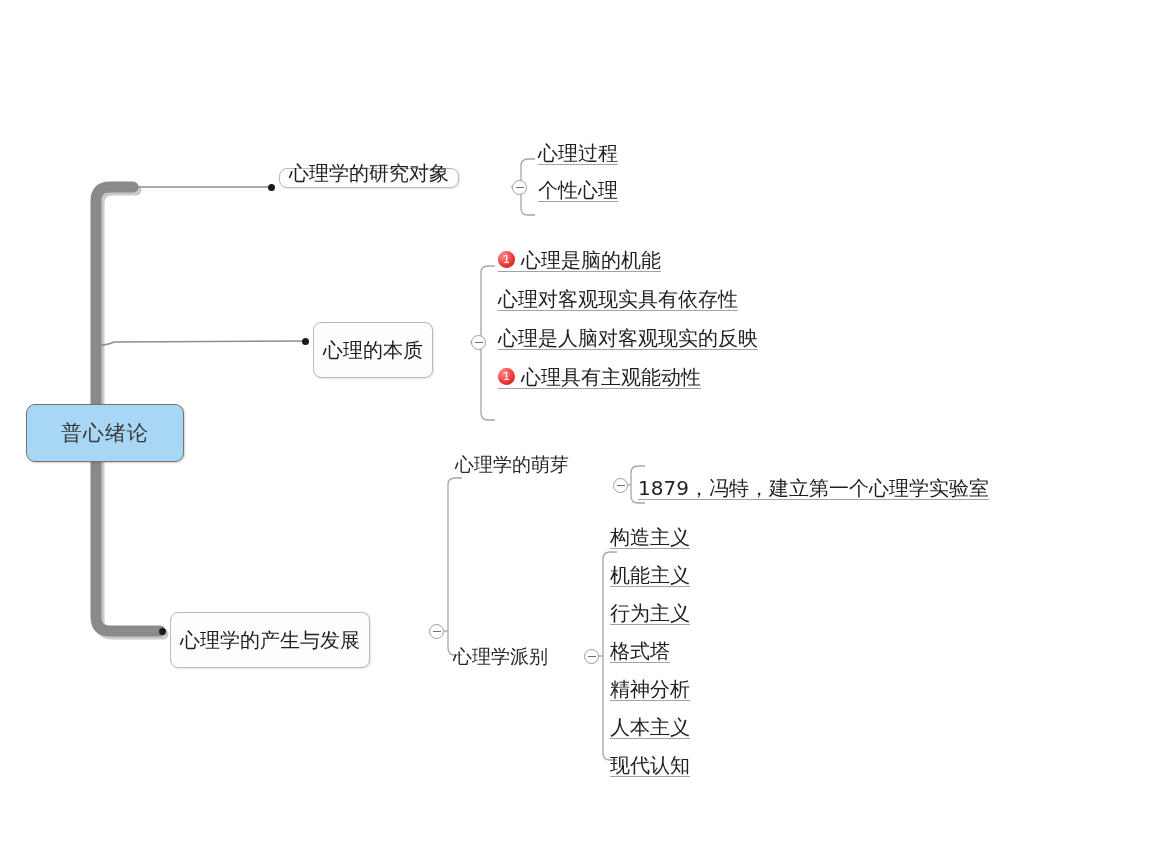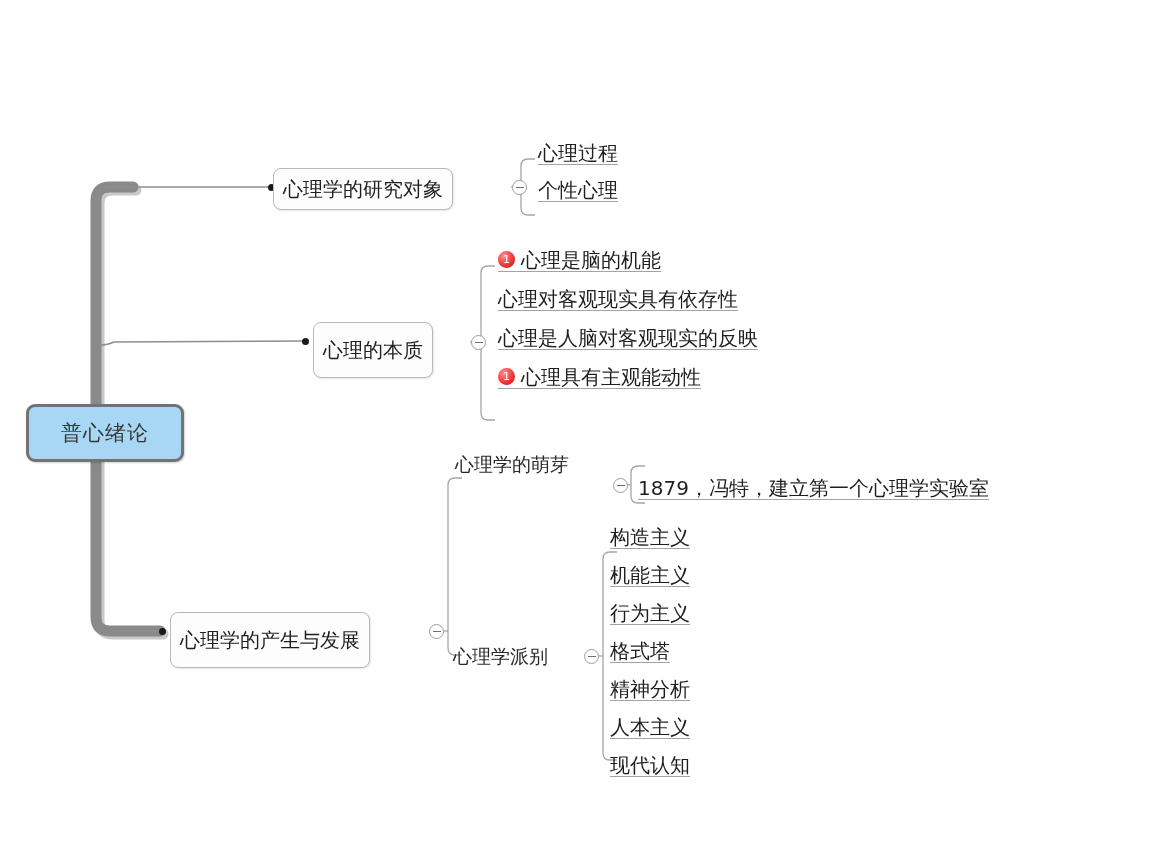--- a/index.html
+++ b/index.html
@@ -28,21 +28,21 @@
     width: 1152px;
     height: 864px;
     pointer-events: none;
   }
 
   
   .root-node {
     position: absolute;
     box-sizing: border-box;
     background: #a8d6f5;
-    border: 3px solid #737373;
+    border: 1px solid #737373;
     border-radius: 9px;
     display: flex;
     align-items: center;
     justify-content: center;
     color: #3a3a3a;
     font-size: 21px;
     letter-spacing: 1px;
     box-shadow: 1px 1px 2px rgba(0,0,0,0.18);
   }
 
@@ -159,21 +159,21 @@
 
     <path d="M 617 552 L 610 552 Q 603 552 603 559 L 603 753 Q 603 760 610 760 L 617 760" fill="none" stroke="#a6a6a6" stroke-width="1.3"></path>
     <line x1="592" y1="656" x2="603" y2="656" stroke="#a6a6a6" stroke-width="1.3"></line>
   </svg>
 
   <div class="root-node" style="left:26px; top:404px; width:158px; height:58px;">
     <span>普心绪论</span>
   </div>
 
   <div class="bullet-dot" style="left:268px; top:184px;"></div>
-  <div class="box-node" style="left:273px; top:168px; height:42px;">
+  <div class="box-node" style="left:279px; top:168px; height:20px;align-items:flex-end;">
     <span>心理学的研究对象</span>
   </div>
   <div class="toggle" style="left:512px; top:180px;"></div>
 
   <div class="leaf-node" style="left:538px; top:143px;">
     <span class="leaf-text">心理过程</span>
   </div>
   <div class="leaf-node" style="left:538px; top:180px;">
     <span class="leaf-text">个性心理</span>
   </div>

